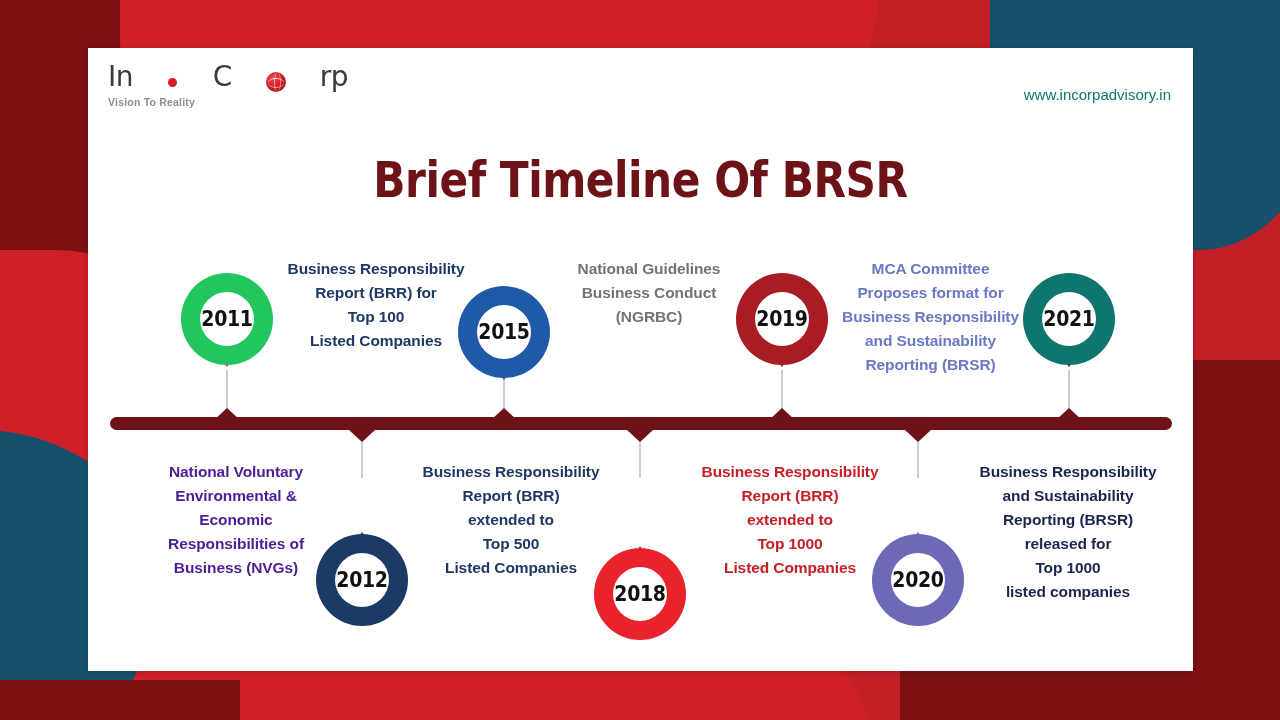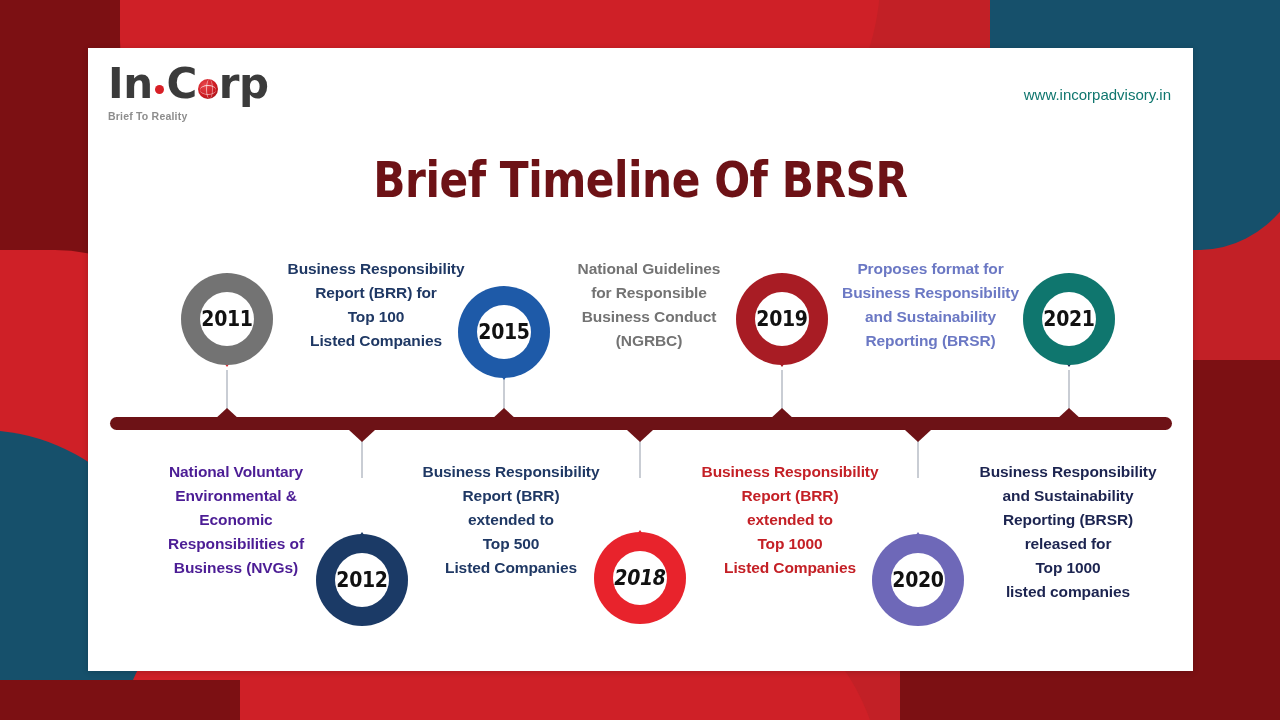--- a/index.html
+++ b/index.html
@@ -93,28 +93,29 @@
     box-shadow: 0 1px 6px rgba(0,0,0,0.18);
   }
 
   
   .logo-wrap {
     position: absolute;
     left: 20px; top: 15px;
     width: 240px;
   }
   .logo-mark {
-    font-size: 42px;
-    font-weight: 700;
+    font-size: 28px;
+    font-weight: 400;
     color: #3b3b3b;
     letter-spacing: -0.5px;
     line-height: 1;
     font-family: "DejaVu Sans", sans-serif;
     display: flex;
     align-items: center;
+    justify-content: space-between;
   }
   .logo-in { color: #3b3b3b; }
   .logo-dot {
     width: 9px; height: 9px;
     background: #d81f26;
     border-radius: 50%;
     display: inline-block;
     margin: 0 3px 0 2px;
     position: relative; top: 5px;
   }
@@ -277,21 +278,21 @@
   <div class="card">
 
     <div class="logo-wrap">
       <div class="logo-mark">
         <span class="logo-in">In</span>
         <span class="logo-dot"></span>
         <span class="logo-c">C</span>
         <span class="logo-globe"></span>
         <span class="logo-rp">rp</span>
       </div>
-      <div class="logo-tag">Brief To Reality</div>
+      <div class="logo-tag">Vision To Reality</div>
     </div>
 
     <div class="site-url">www.incorpadvisory.in</div>
 
     <div class="title">Brief Timeline Of BRSR</div>
 
     <div class="stem" style="left:138px; top:322px; height:48px;"></div>
     <div class="stem" style="left:415px; top:322px; height:48px;"></div>
     <div class="stem" style="left:693px; top:322px; height:48px;"></div>
     <div class="stem" style="left:980px; top:322px; height:48px;"></div>
@@ -304,21 +305,21 @@
     <div class="tri tri-up" style="left:126px;"></div>
     <div class="tri tri-down" style="left:261px;"></div>
     <div class="tri tri-up" style="left:403px;"></div>
     <div class="tri tri-down" style="left:539px;"></div>
     <div class="tri tri-up" style="left:681px;"></div>
     <div class="tri tri-down" style="left:817px;"></div>
     <div class="tri tri-up" style="left:968px;"></div>
 
     <div class="pin down" style="left:93px; top:225px; color:#d8232a;">
       <div class="tail"></div>
-      <div class="ring" style="background:#737373;">
+      <div class="ring" style="background:#22c55e;">
         <div class="hole">
           <span class="year">2011</span>
         </div>
       </div>
     </div>
 
     <div class="pin down" style="left:370px; top:238px; color:#1e5aa8;">
       <div class="tail"></div>
       <div class="ring" style="background:#1e5aa8;">
         <div class="hole">
@@ -347,21 +348,21 @@
 
     <div class="pin up" style="left:228px; top:486px; color:#1b3a66;">
       <div class="tail"></div>
       <div class="ring" style="background:#1b3a66;">
         <div class="hole">
           <span class="year">2012</span>
         </div>
       </div>
     </div>
 
-    <div class="pin up" style="left:506px; top:484px; color:#e8232c;font-style:italic;">
+    <div class="pin up" style="left:506px; top:500px; color:#e8232c;">
       <div class="tail"></div>
       <div class="ring" style="background:#e8232c;">
         <div class="hole">
           <span class="year">2018</span>
         </div>
       </div>
     </div>
 
     <div class="pin up" style="left:784px; top:486px; color:#6e68b8;">
       <div class="tail"></div>
@@ -374,26 +375,26 @@
 
     <div class="label" style="left:190px; top:209px; width:196px; color:#1f3864;">
         <div>Business Responsibility</div>
         <div>Report (BRR) for</div>
         <div>Top 100</div>
         <div>Listed Companies</div>
       </div>
 
     <div class="label" style="left:464px; top:209px; width:194px; color:#737373;">
         <div>National Guidelines</div>
-        <div>for Responsible</div>
         <div>Business Conduct</div>
         <div>(NGRBC)</div>
       </div>
 
     <div class="label" style="left:740px; top:209px; width:205px; color:#6b78c4;">
+        <div>MCA Committee</div>
         <div>Proposes format for</div>
         <div>Business Responsibility</div>
         <div>and Sustainability</div>
         <div>Reporting (BRSR)</div>
       </div>
 
     <div class="label" style="left:53px; top:412px; width:190px; color:#4c1d95;">
         <div>National Voluntary</div>
         <div>Environmental &amp;</div>
         <div>Economic</div>

